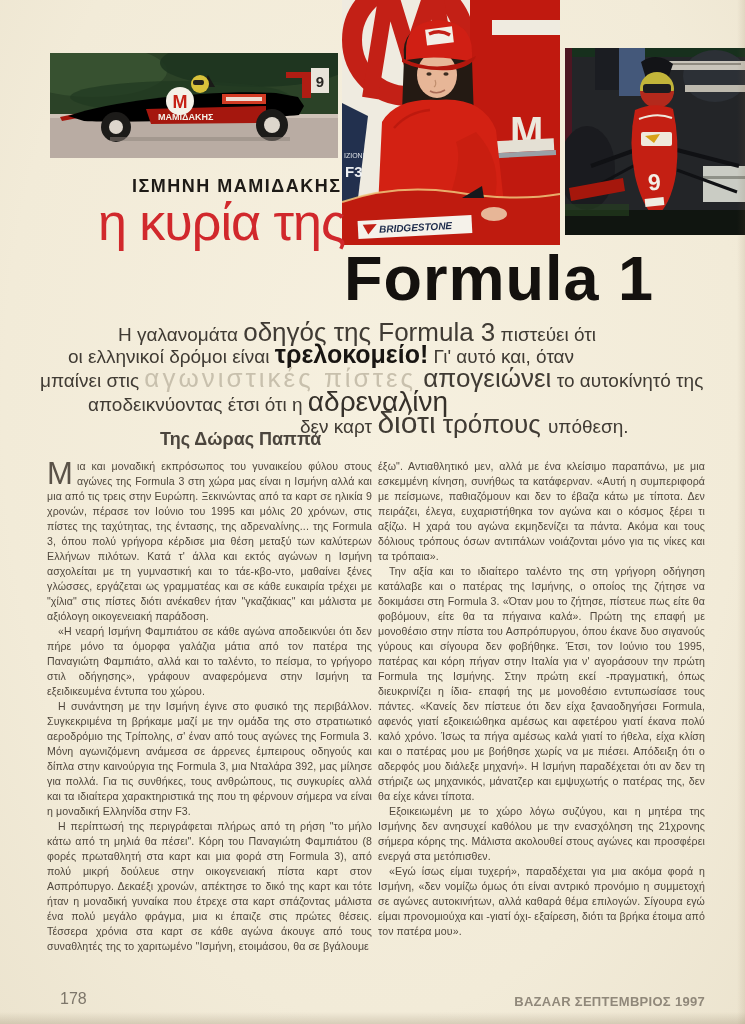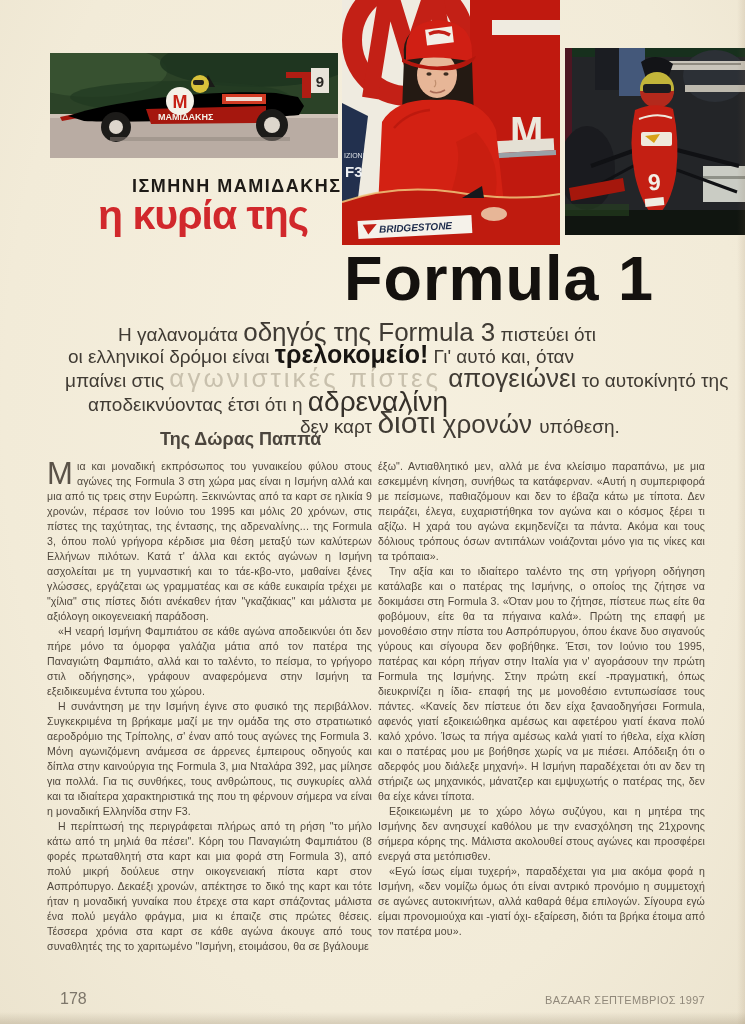--- a/index.html
+++ b/index.html
@@ -16,51 +16,51 @@
     background:linear-gradient(to right, rgba(0,0,0,0), rgba(120,90,60,.12));z-index:5;}
 
   .photo{position:absolute;overflow:hidden;}
   .photo svg{display:block;width:100%;height:100%;}
   .photo-left{left:50px;top:53px;width:288px;height:105px;}
   .photo-center{left:342px;top:0;width:218px;height:245px;}
   .photo-right{left:565px;top:48px;width:180px;height:187px;}
 
   .kicker{position:absolute;left:132px;top:176px;font-size:18px;font-weight:bold;
     letter-spacing:1.5px;color:#1e1b17;z-index:3;}
-  .title-red{position:absolute;left:98px;top:192px;font-size:41px;letter-spacing:-1px;
-    color:#d1282c;z-index:4;font-weight:700;}
+  .title-red{position:absolute;left:98px;top:192px;font-size:52px;letter-spacing:-1px;
+    color:#d1282c;z-index:4;font-weight:400;}
   .title-black{position:absolute;left:344px;top:242px;font-size:63px;font-weight:bold;
     letter-spacing:1px;color:#14110e;z-index:4;}
 
   .subhead{position:absolute;left:40px;top:322px;width:668px;color:#403b34;z-index:2;}
   .sh-line{white-space:nowrap;height:21px;line-height:21px;font-size:19px;}
   .sh-line span{line-height:21px;}
   .sh-md{font-size:26px;}
   .sh-bold{font-size:25px;font-weight:bold;color:#181512;}
   .sh-ghost{font-size:26px;color:#c8c0ad;letter-spacing:3px;}
   .sh-adr{font-size:28px;font-weight:normal;color:#35302a;}
   .sh-mono{font-size:30px;}
   .sh-l1{margin-left:78px;}
   .sh-l2{margin-left:28px;margin-top:1px;}
-  .sh-l3{margin-left:25px;margin-top:3px;}
+  .sh-l3{margin-top:3px;}
   .sh-l4{margin-left:48px;margin-top:2px;}
   .sh-l5{margin-left:260px;margin-top:0px;}
   .byline{position:absolute;left:160px;top:429px;font-size:18px;color:#4b453d;z-index:2;font-weight:bold;}
 
   .col{position:absolute;width:325px;font-size:10.6px;line-height:15px;
     letter-spacing:.1px;color:#4f473d;text-align:justify;z-index:2;}
   .col1{left:47px;top:459px;}
   .col2{left:378px;top:459px;width:327px;}
   .col p{margin:0;}
   .col p + p{text-indent:11px;}
   .dropcap{float:left;font-size:31px;line-height:27px;padding:1px 4px 0 0;color:#5a5248;}
 
   .folio{position:absolute;left:60px;top:990px;font-size:16px;color:#7d766a;z-index:2;}
-  .footer-right{position:absolute;right:40px;top:994px;font-size:11px;
-    letter-spacing:.3px;color:#90887a;z-index:2;}
+  .footer-right{position:absolute;right:40px;top:994px;font-size:13px;
+    letter-spacing:.3px;color:#90887a;z-index:2;font-weight:bold;}
 </style>
 </head>
 <body>
 
 <div class="page">
 
   <div class="photo photo-left">
     <svg viewBox="0 0 288 105" preserveAspectRatio="none">
       <rect width="288" height="105" fill="#b9aca3"></rect>
       <rect width="288" height="63" fill="#2b4227"></rect>
@@ -166,21 +166,21 @@
 
   <div class="kicker">ΙΣΜΗΝΗ ΜΑΜΙΔΑΚΗΣ</div>
   <div class="title-red">η κυρία της</div>
   <div class="title-black">Formula 1</div>
 
   <div class="subhead">
     <div class="sh-line sh-l1"><span>Η γαλανομάτα </span><span class="sh-md">οδηγός της Formula 3</span><span> πιστεύει ότι</span></div>
     <div class="sh-line sh-l2"><span>οι ελληνικοί δρόμοι είναι </span><span class="sh-bold">τρελοκομείο!</span><span> Γι' αυτό και, όταν</span></div>
     <div class="sh-line sh-l3"><span>μπαίνει στις </span><span class="sh-ghost">αγωνιστικές πίστες</span><span class="sh-md"> απογειώνει</span><span> το αυτοκίνητό της</span></div>
     <div class="sh-line sh-l4"><span>αποδεικνύοντας έτσι ότι η </span><span class="sh-adr">αδρεναλίνη</span></div>
-    <div class="sh-line sh-l5"><span>δεν καρτ </span><span class="sh-mono">διότι</span><span class="sh-md"> χρονών </span><span>υπόθεση.</span></div>
+    <div class="sh-line sh-l5"><span>δεν καρτ </span><span class="sh-mono">διότι</span><span class="sh-md"> τρόπους </span><span>υπόθεση.</span></div>
   </div>
   <div class="byline">Της Δώρας Παππά</div>
 
   <div class="col col1">
     <p><span class="dropcap">Μ</span><span>ια και μοναδική εκπρόσωπος του γυναικείου φύλου στους αγώνες της Formula 3 στη χώρα μας είναι η Ισμήνη αλλά και μια από τις τρεις στην Ευρώπη. Ξεκινώντας από τα καρτ σε ηλικία 9 χρονών, πέρασε τον Ιούνιο του 1995 και μόλις 20 χρόνων, στις πίστες της ταχύτητας, της έντασης, της αδρεναλίνης... της Formula 3, όπου πολύ γρήγορα κέρδισε μια θέση μεταξύ των καλύτερων Ελλήνων πιλότων. Κατά τ' άλλα και εκτός αγώνων η Ισμήνη ασχολείται με τη γυμναστική και το τάε-κβο-ντο, μαθαίνει ξένες γλώσσες, εργάζεται ως γραμματέας και σε κάθε ευκαιρία τρέχει με "χίλια" στις πίστες διότι ανέκαθεν ήταν "γκαζάκιας" και μάλιστα με αξιόλογη οικογενειακή παράδοση.</span></p>
     <p>«Η νεαρή Ισμήνη Φαμπιάτου σε κάθε αγώνα αποδεικνύει ότι δεν πήρε μόνο τα όμορφα γαλάζια μάτια από τον πατέρα της Παναγιώτη Φαμπιάτο, αλλά και το ταλέντο, το πείσμα, το γρήγορο στιλ οδήγησης», γράφουν αναφερόμενα στην Ισμήνη τα εξειδικευμένα έντυπα του χώρου.</p>
     <p>Η συνάντηση με την Ισμήνη έγινε στο φυσικό της περιβάλλον. Συγκεκριμένα τη βρήκαμε μαζί με την ομάδα της στο στρατιωτικό αεροδρόμιο της Τρίπολης, σ' έναν από τους αγώνες της Formula 3. Μόνη αγωνιζόμενη ανάμεσα σε άρρενες έμπειρους οδηγούς και δίπλα στην καινούργια της Formula 3, μια Νταλάρα 392, μας μίλησε για πολλά. Για τις συνθήκες, τους ανθρώπους, τις συγκυρίες αλλά και τα ιδιαίτερα χαρακτηριστικά της που τη φέρνουν σήμερα να είναι η μοναδική Ελληνίδα στην F3.</p>
     <p>Η περίπτωσή της περιγράφεται πλήρως από τη ρήση "το μήλο κάτω από τη μηλιά θα πέσει". Κόρη του Παναγιώτη Φαμπιάτου (8 φορές πρωταθλητή στα καρτ και μια φορά στη Formula 3), από πολύ μικρή δούλευε στην οικογενειακή πίστα καρτ στον Ασπρόπυργο. Δεκαέξι χρονών, απέκτησε το δικό της καρτ και τότε ήταν η μοναδική γυναίκα που έτρεχε στα καρτ σπάζοντας μάλιστα ένα πολύ μεγάλο φράγμα, μια κι έπαιζε στις πρώτες θέσεις. Τέσσερα χρόνια στα καρτ σε κάθε αγώνα άκουγε από τους συναθλητές της το χαριτωμένο "Ισμήνη, ετοιμάσου, θα σε βγάλουμε</p>
   </div>
   <div class="col col2">

